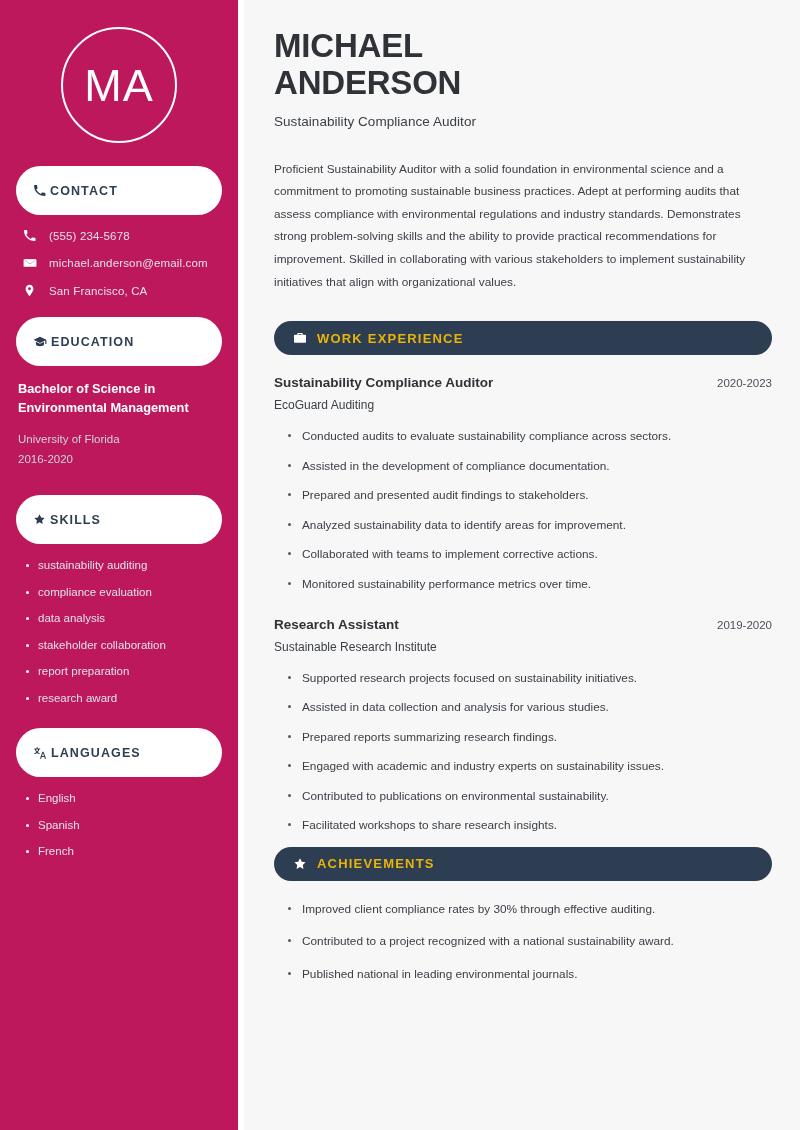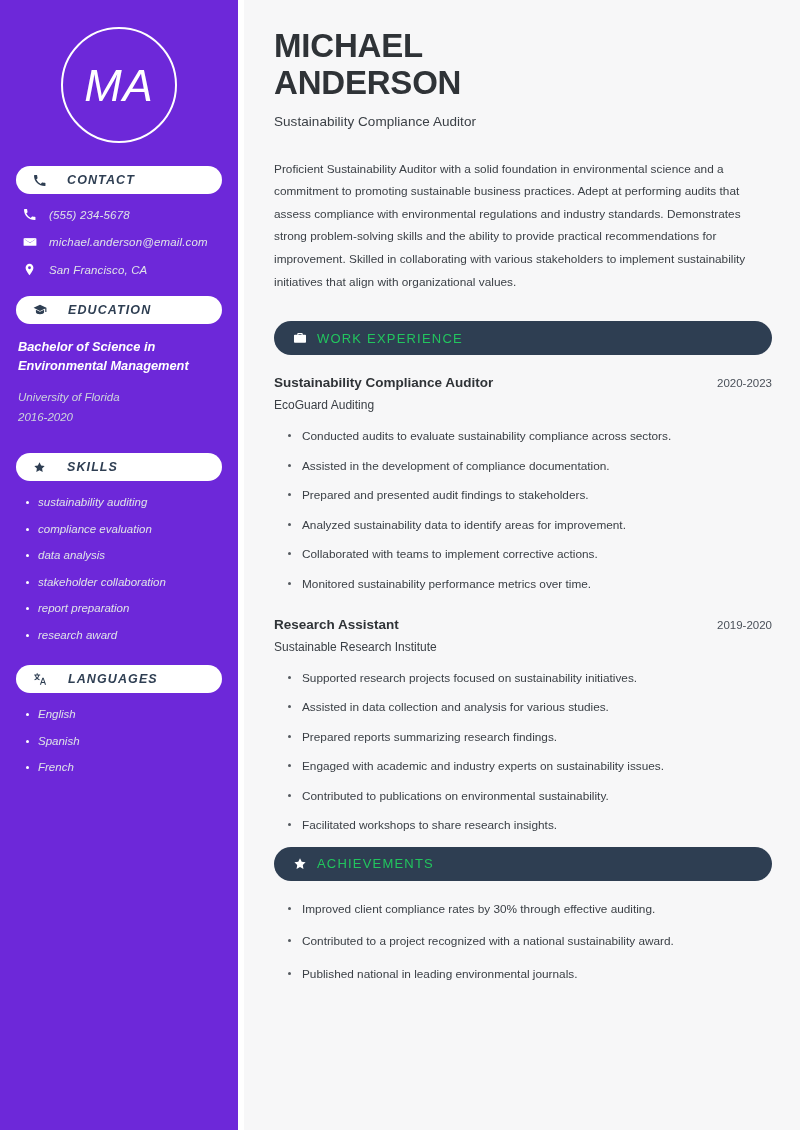--- a/index.html
+++ b/index.html
@@ -17,25 +17,24 @@
     height: 1130px;
     display: flex;
     background: #f7f7f8;
     overflow: hidden;
   }
 
   
   .sidebar {
     width: 238px;
     min-width: 238px;
-    background: #6d28d9;
+    background: #be185d;
     padding: 0 16px;
     position: relative;
     z-index: 2;
-    font-style: italic;
   }
 
   .monogram-wrap {
     display: flex;
     justify-content: center;
     padding-top: 27px;
     padding-bottom: 23px;
   }
   .monogram {
     width: 116px;
@@ -48,24 +47,24 @@
     color: #ffffff;
     font-size: 45px;
     font-weight: 400;
     letter-spacing: 1px;
     line-height: 1;
   }
 
   .pill {
     background: #ffffff;
     border-radius: 999px;
-    height: 28px;
+    height: 49px;
     display: flex;
     align-items: center;
-    gap: 21px;
+    gap: 4px;
     padding: 0 17px;
     margin-bottom: 14px;
   }
   .pill .pill-label {
     color: #2e3e52;
     font-size: 12.5px;
     font-weight: bold;
     letter-spacing: 1.1px;
   }
   .pill .ic { display: flex; align-items: center; }
@@ -163,23 +162,23 @@
     border-radius: 999px;
     height: 34px;
     display: flex;
     align-items: center;
     gap: 10px;
     padding: 0 19px;
     margin-top: 28px;
     margin-bottom: 20px;
   }
   .section-bar .bar-label {
-    color: #22c55e;
+    color: #eab308;
     font-size: 13px;
-    font-weight: normal;
+    font-weight: bold;
     letter-spacing: 1.2px;
   }
   .section-bar .ic { display: flex; align-items: center; }
   .section-bar .ic svg { display: block; }
 
   .job { margin-bottom: 24px; }
   .job-head {
     display: flex;
     justify-content: space-between;
     align-items: baseline;

